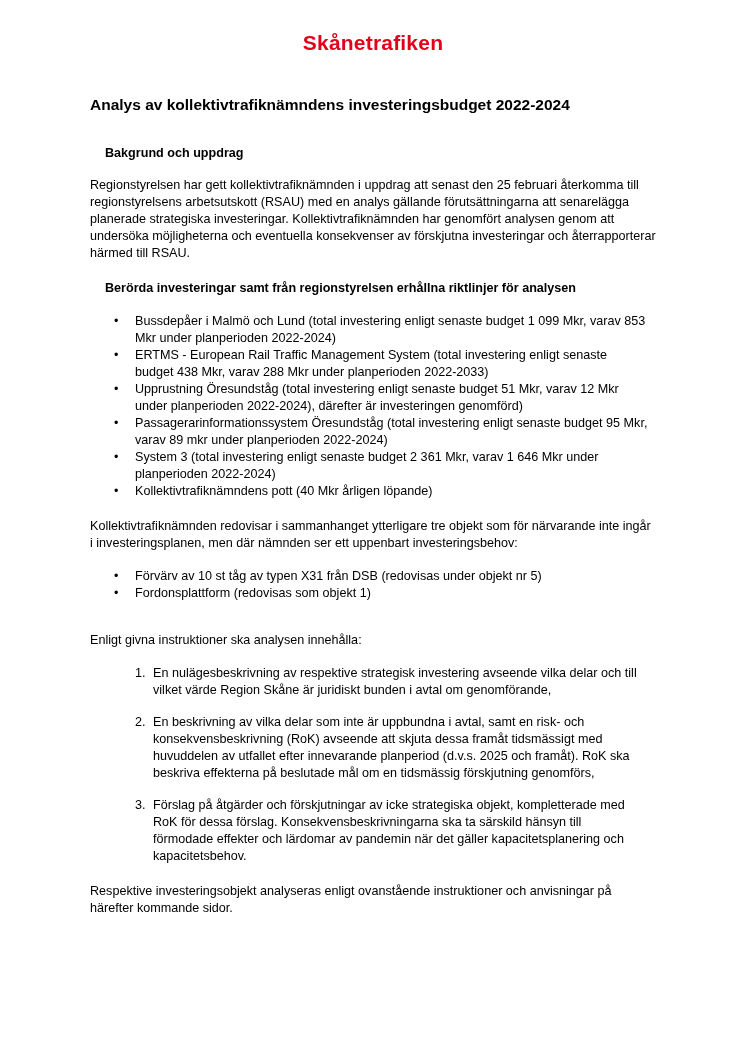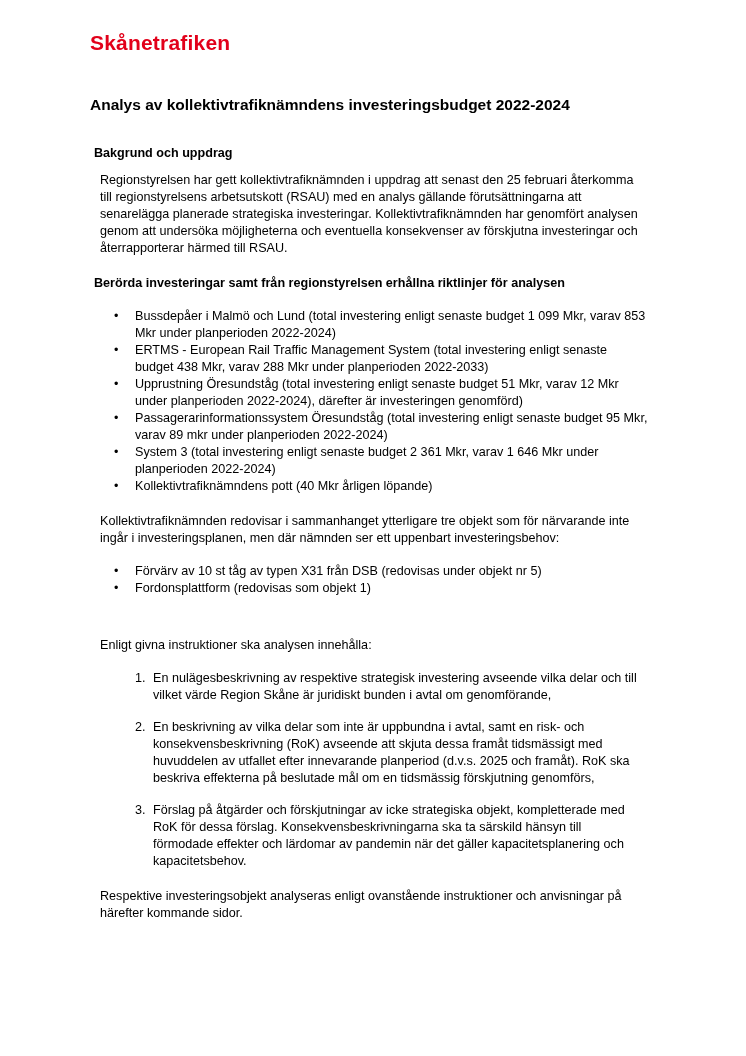--- a/index.html
+++ b/index.html
@@ -11,42 +11,42 @@
     background: #ffffff;
     color: #000000;
     font-family: "Liberation Sans", sans-serif;
     font-size: 12.6px;
     line-height: 17px;
     padding: 34px 90px 40px 90px;
     overflow: hidden;
     position: relative;
   }
   .logo-row {
-    text-align: left;
+    text-align: center;
     margin-bottom: 40px;
   }
   .logo {
     color: #e2001a;
     font-size: 21px;
     font-weight: 700;
     letter-spacing: 0.2px;
   }
   h1.title {
     font-size: 15.5px;
     font-weight: 700;
     margin: 0 0 30px 0;
     line-height: 20px;
   }
   h2.heading {
     font-size: 12.6px;
     font-weight: 700;
-    margin: 4px;
+    margin: 15px;
     line-height: 17px;
   }
-  p.body { margin: 10px; }
+  p.body { margin: 0; }
   section { margin: 0 0 18px 0; }
   .spacer-sm { height: 12px; }
   ul.bullets {
     list-style: none;
     margin: 16px 8px 0 0;
     padding: 0;
   }
   ul.bullets li {
     position: relative;
     padding-left: 45px;

